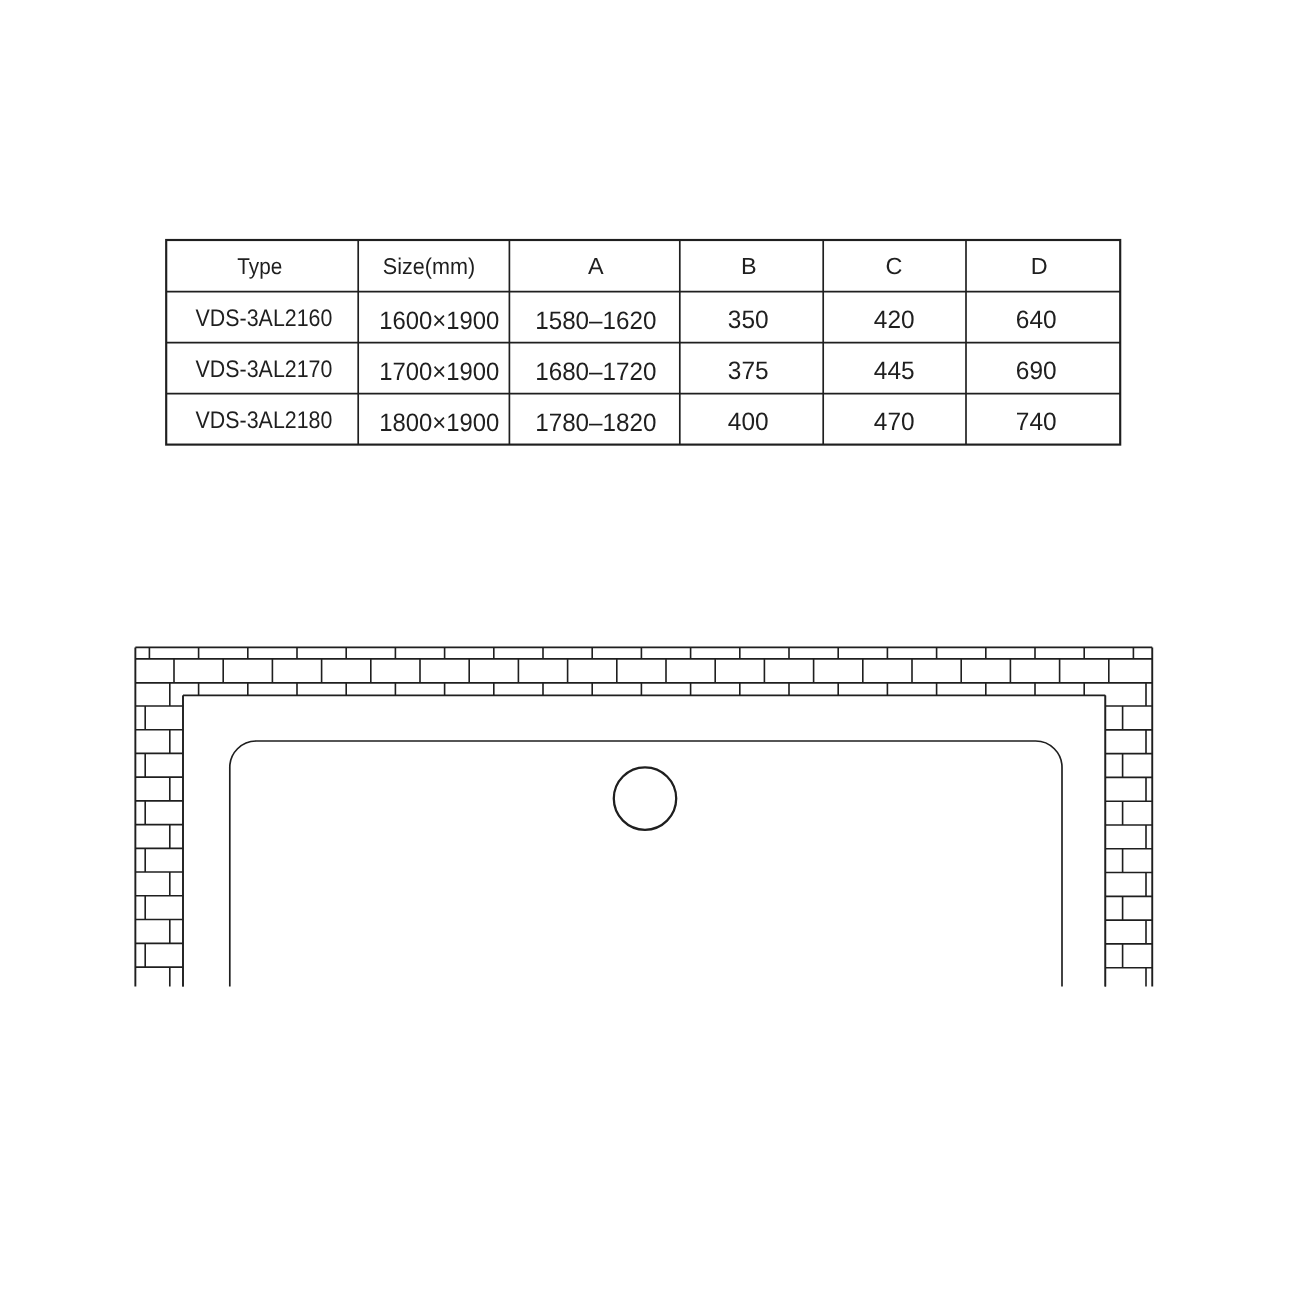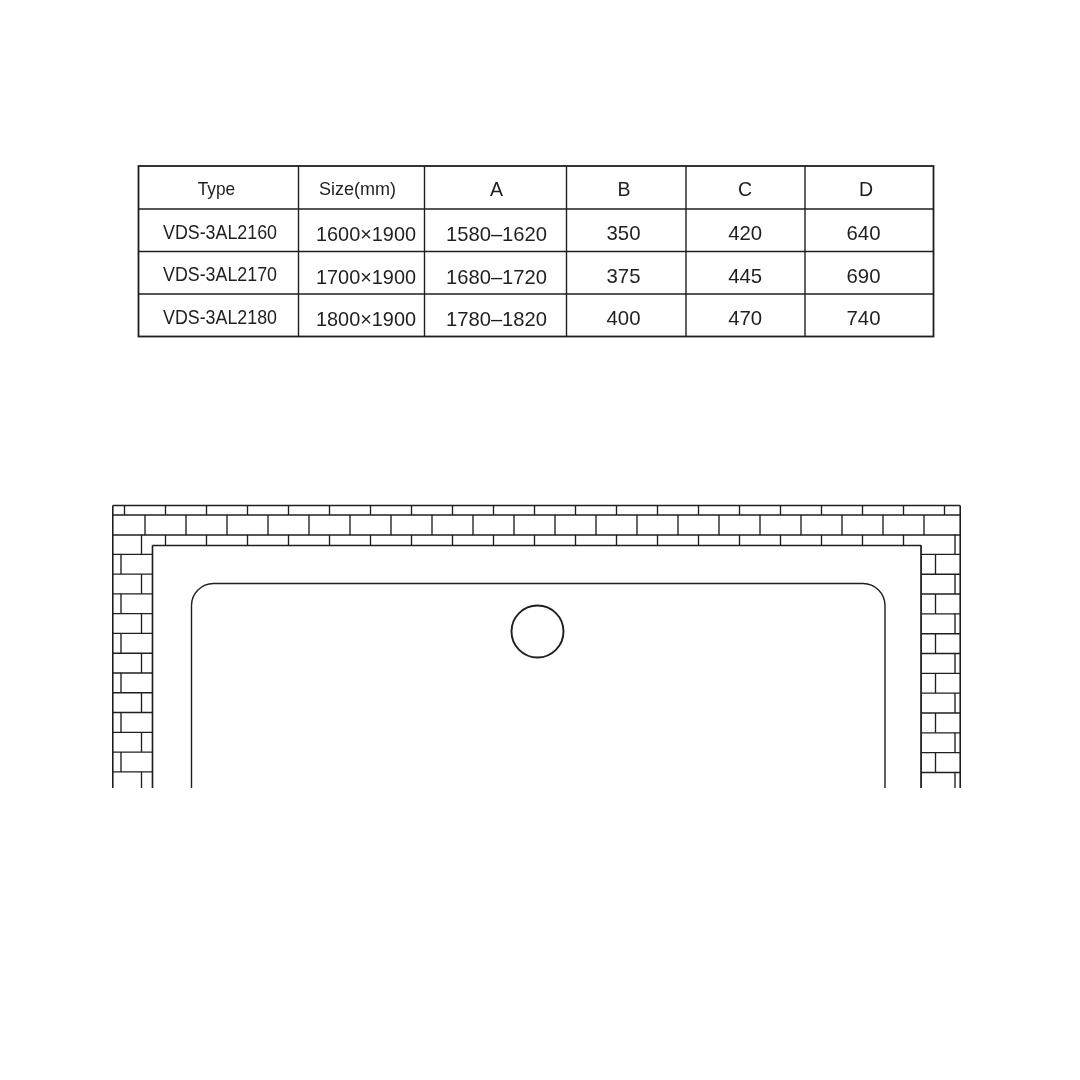--- a/index.html
+++ b/index.html
@@ -1,16 +1,16 @@
 <!DOCTYPE html>
 <html><head>
 <meta charset="utf-8">
 <style>
 html,body{margin:0;padding:0;background:#ffffff;}
-#page{width:1080px;height:788px;position:relative;background:#ffffff;}
+#page{width:1080px;height:788px;position:relative;background:#ffffff;margin-top:34px;}
 svg{display:block;}
 </style>
 </head>
 <body>
 <div id="page">
 <svg width="1080" height="1080" viewBox="0 0 1080 1080" xmlns="http://www.w3.org/2000/svg">
 
 <g>
 <rect x="138.5" y="166" width="795.0" height="170.5" stroke="#1f1f1f" stroke-width="1.8" fill="none"></rect>
 <line x1="298.5" y1="166" x2="298.5" y2="336.5" stroke="#1f1f1f" stroke-width="1.4"></line>

